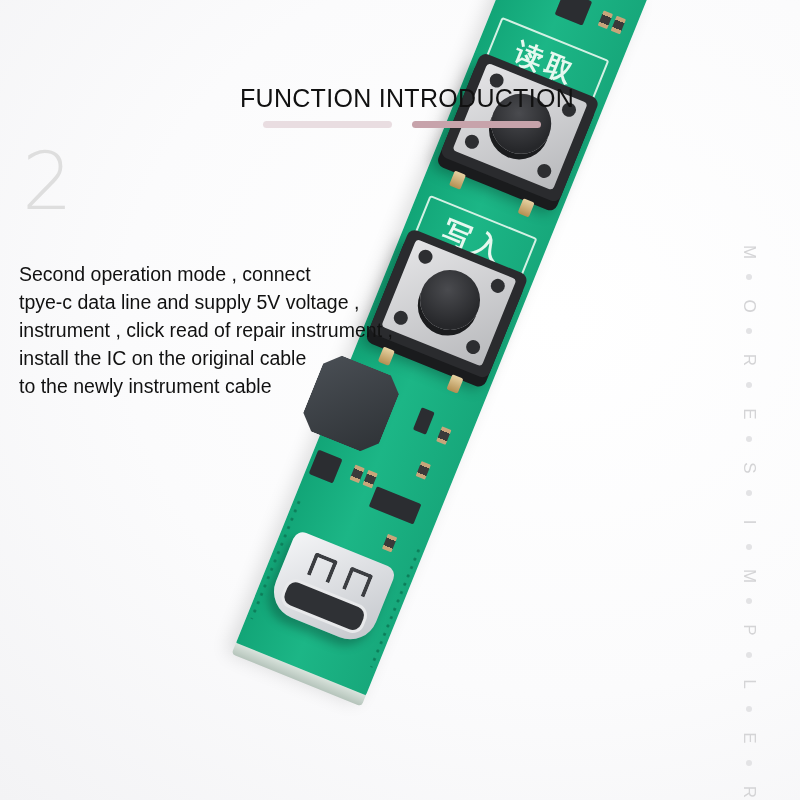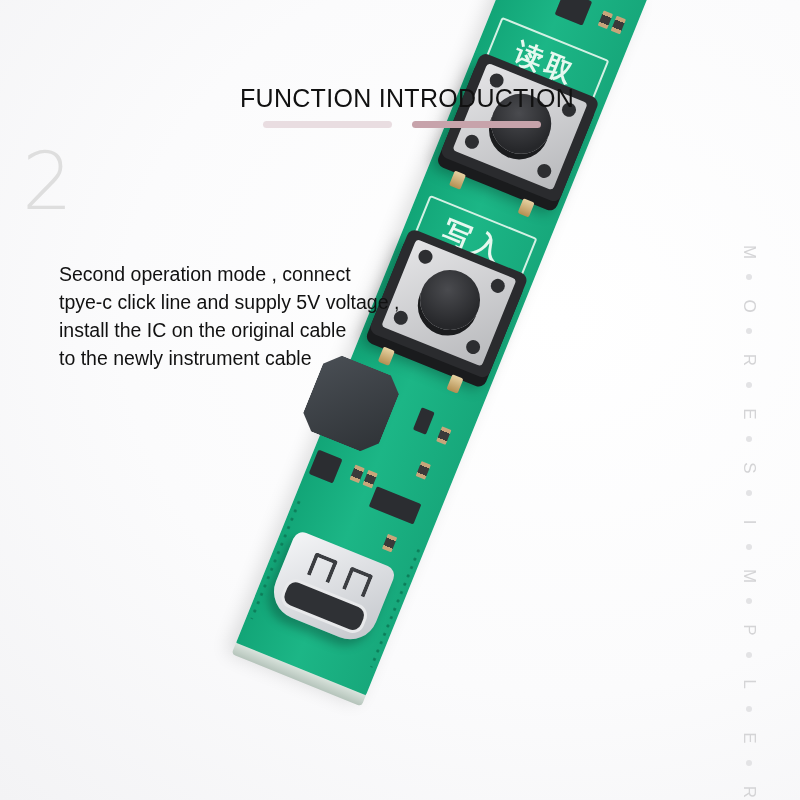--- a/index.html
+++ b/index.html
@@ -106,21 +106,21 @@
     .bar-right { left: 412px; width: 129px; }
     .step-number {
       position: absolute; left: 22px; top: 142px;
       font-family: "DejaVu Sans", sans-serif; font-size: 80px; font-weight: 300;
       color: #dedede; line-height: 1;
     }
     .body-text {
       position: absolute; left: 19px; top: 260px;
       font-size: 19.5px; line-height: 28px; color: #111;
     }
-    .body-line { white-space: nowrap; display: block; margin-left: 40px; }
+    .body-line { white-space: nowrap; display: block; }
     .brand-vertical {
       position: absolute; left: 742px; top: 236px;
       display: flex; flex-direction: column; align-items: center;
       color: #d4d4d6; font-size: 17px;
     }
     .brand-letter { display: block; transform: rotate(90deg); height: 32px; line-height: 32px; }
     .brand-dot { width: 6px; height: 6px; border-radius: 50%; background: #e3e3e5; margin: 6px 0 10px; }
   </style>
 </head>
 <body>
@@ -190,21 +190,22 @@
 </div>
 
 <div class="title">FUNCTION INTRODUCTION</div>
 <div class="bar bar-left" style="background:#e9dde1;"></div>
 <div class="bar bar-right" style="background:#c7a3ab;"></div>
 
 <div class="step-number">2</div>
 
 <div class="body-text">
   <span class="body-line">Second operation mode , connect</span>
-  <span class="body-line">tpye-c click line and supply 5V voltage ,</span>
+  <span class="body-line">tpye-c data line and supply 5V voltage ,</span>
+  <span class="body-line">instrument , click read of repair instrument ,</span>
   <span class="body-line">install the IC on the original cable</span>
   <span class="body-line">to the newly instrument cable</span>
 </div>
 
 <div class="brand-vertical">
   <span class="brand-letter">M</span>
   <span class="brand-dot"></span>
   <span class="brand-letter">O</span>
   <span class="brand-dot"></span>
   <span class="brand-letter">R</span>

